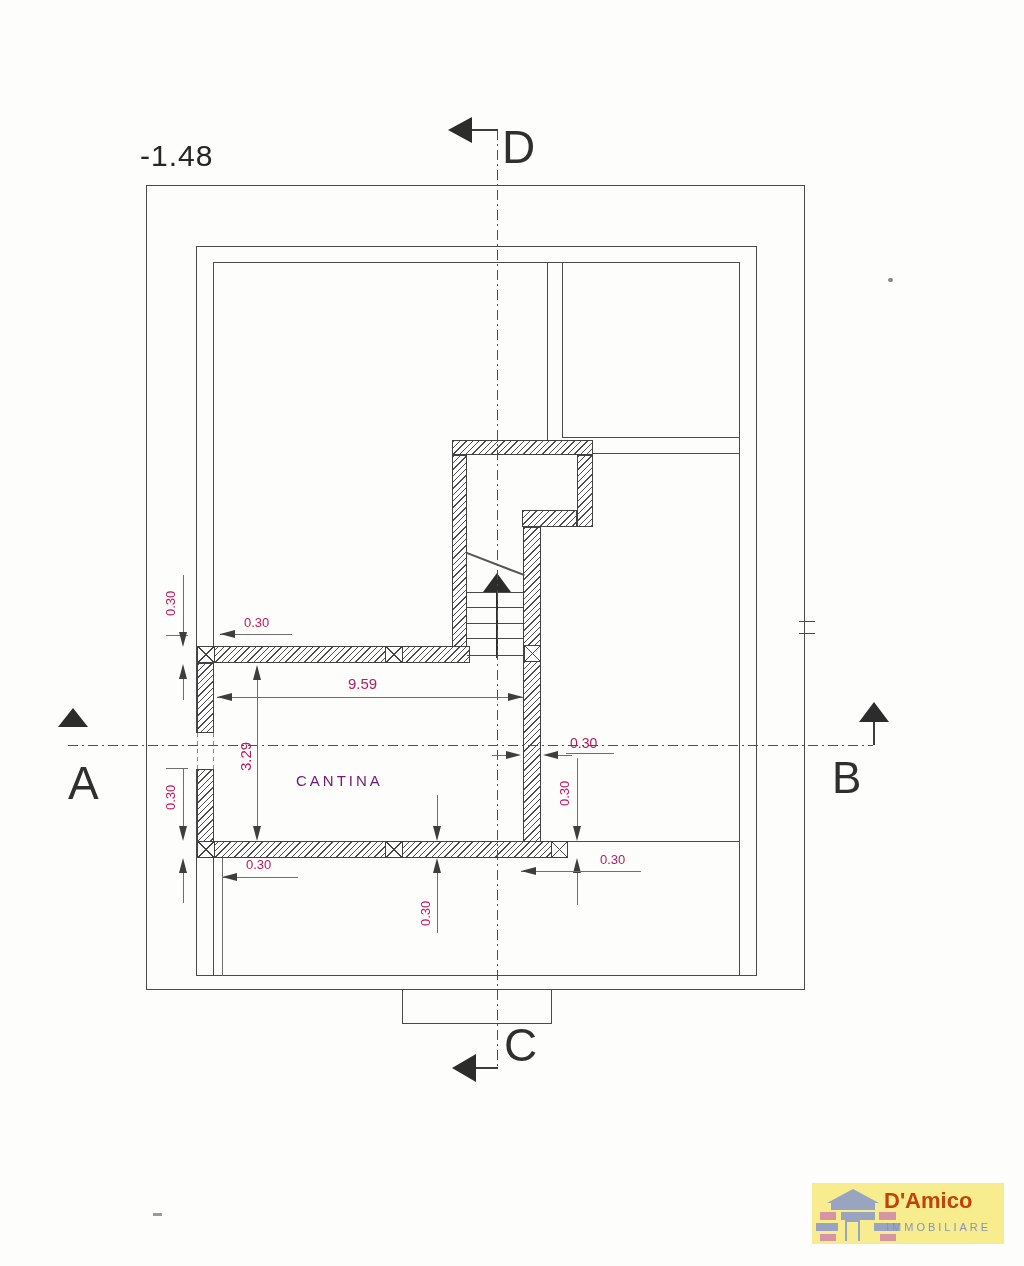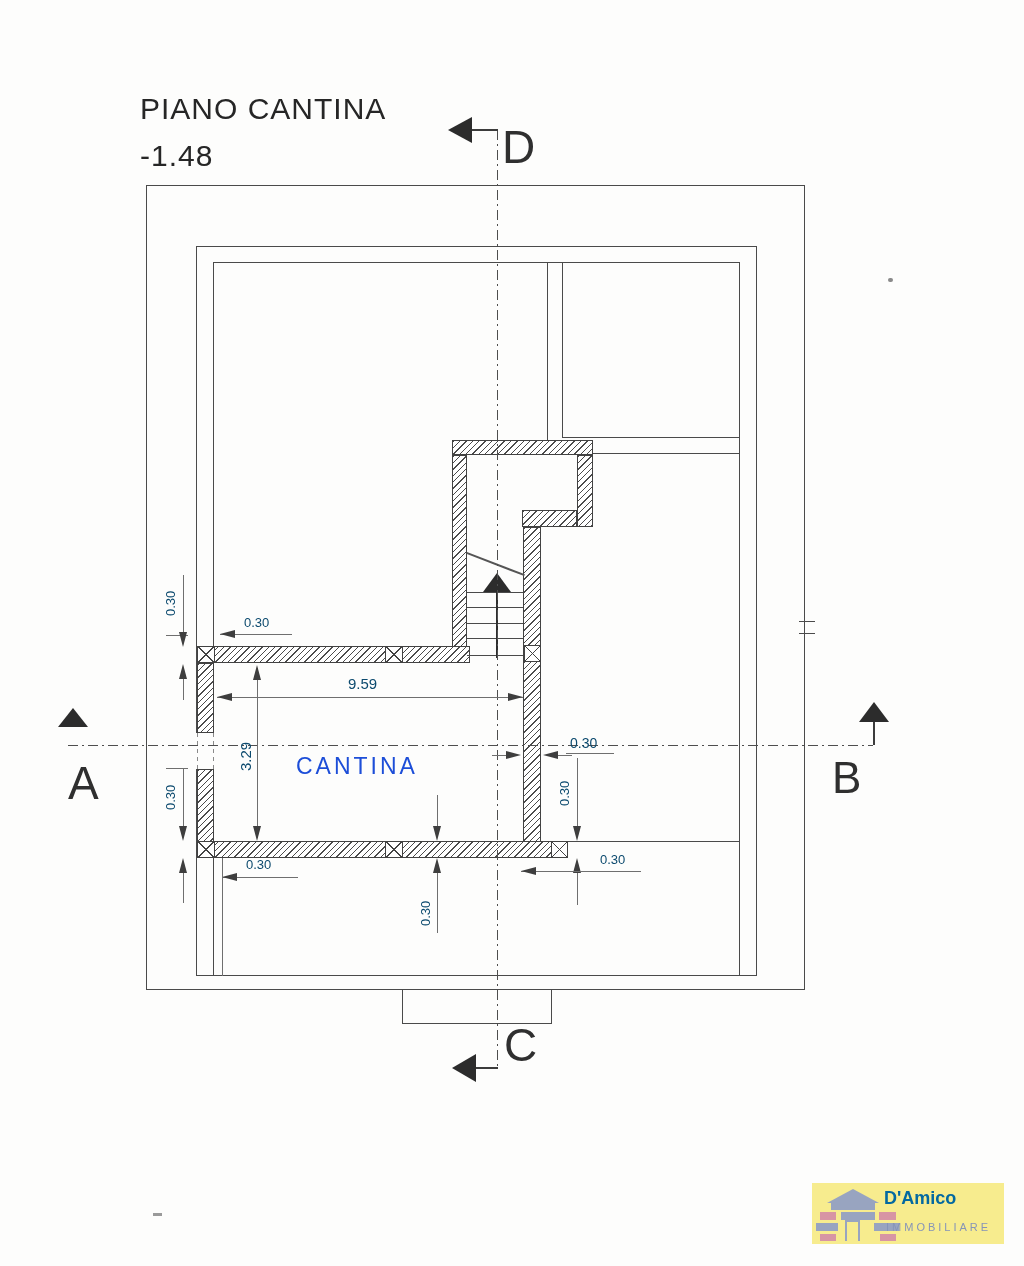--- a/index.html
+++ b/index.html
@@ -31,40 +31,39 @@
   .rect{position:absolute;border:1px solid #4a4a4a;background:transparent;}
   
   .arr{position:absolute;width:0;height:0;}
   .arr-l{border-top:4px solid transparent;border-bottom:4px solid transparent;border-right:15px solid #3e3e3e;}
   .arr-r{border-top:4px solid transparent;border-bottom:4px solid transparent;border-left:15px solid #3e3e3e;}
   .arr-u{border-left:4px solid transparent;border-right:4px solid transparent;border-bottom:15px solid #3e3e3e;}
   .arr-d{border-left:4px solid transparent;border-right:4px solid transparent;border-top:15px solid #3e3e3e;}
   
   .letter{position:absolute;color:#2f2f2f;font-size:46px;line-height:1;}
   
-  .dimtext{position:absolute;color:#0c4a6e;font-size:13px;line-height:1;white-space:nowrap;}
+  .dimtext{position:absolute;color:#be185d;font-size:13px;line-height:1;white-space:nowrap;}
   .vtext{writing-mode:vertical-rl;transform:rotate(180deg);}
   .title{position:absolute;color:#262626;font-size:30px;line-height:1.1;letter-spacing:1px;}
-  .roomname{position:absolute;color:#1d4ed8;font-size:23px;letter-spacing:3px;}
+  .roomname{position:absolute;color:#701a75;font-size:15px;letter-spacing:3px;margin-top:19px;}
   
   .tri{position:absolute;width:0;height:0;}
   
   #logo{position:absolute;left:812px;top:1183px;width:192px;height:61px;background:#f7ec8e;}
   .lg{position:absolute;}
   .lg-gray{background:#98a4c0;}
   .lg-pink{background:#d795a4;}
-  #logo .brand{position:absolute;left:72px;top:5px;font-size:18px;font-weight:bold;color:#0369a1;letter-spacing:0;}
+  #logo .brand{position:absolute;left:72px;top:5px;font-size:22px;font-weight:bold;color:#c2410c;letter-spacing:0;}
   #logo .sub{position:absolute;left:74px;top:38px;font-size:11px;letter-spacing:3px;color:#8694b8;}
 </style>
 </head>
 <body>
 
 <div id="canvas">
 
-  <div class="title" style="left:140px;top:92px;">PIANO CANTINA</div>
   <div class="title" style="left:140px;top:139px;">-1.48</div>
 
   <div class="rect" style="left:146px;top:185px;width:659px;height:805px;"></div>
   <div class="abs" style="left:402px;top:990px;width:150px;height:34px;border:1px solid #4a4a4a;border-top:none;"></div>
   <div class="hl" style="left:799px;top:621px;width:16px;"></div>
   <div class="hl" style="left:799px;top:633px;width:16px;"></div>
   <div class="abs" style="left:888px;top:278px;width:5px;height:4px;background:#8a8a8a;border-radius:2px;"></div>
   <div class="abs" style="left:153px;top:1213px;width:9px;height:3px;background:#9a9a9a;"></div>
 
   <div class="rect" style="left:196px;top:246px;width:561px;height:730px;"></div>

